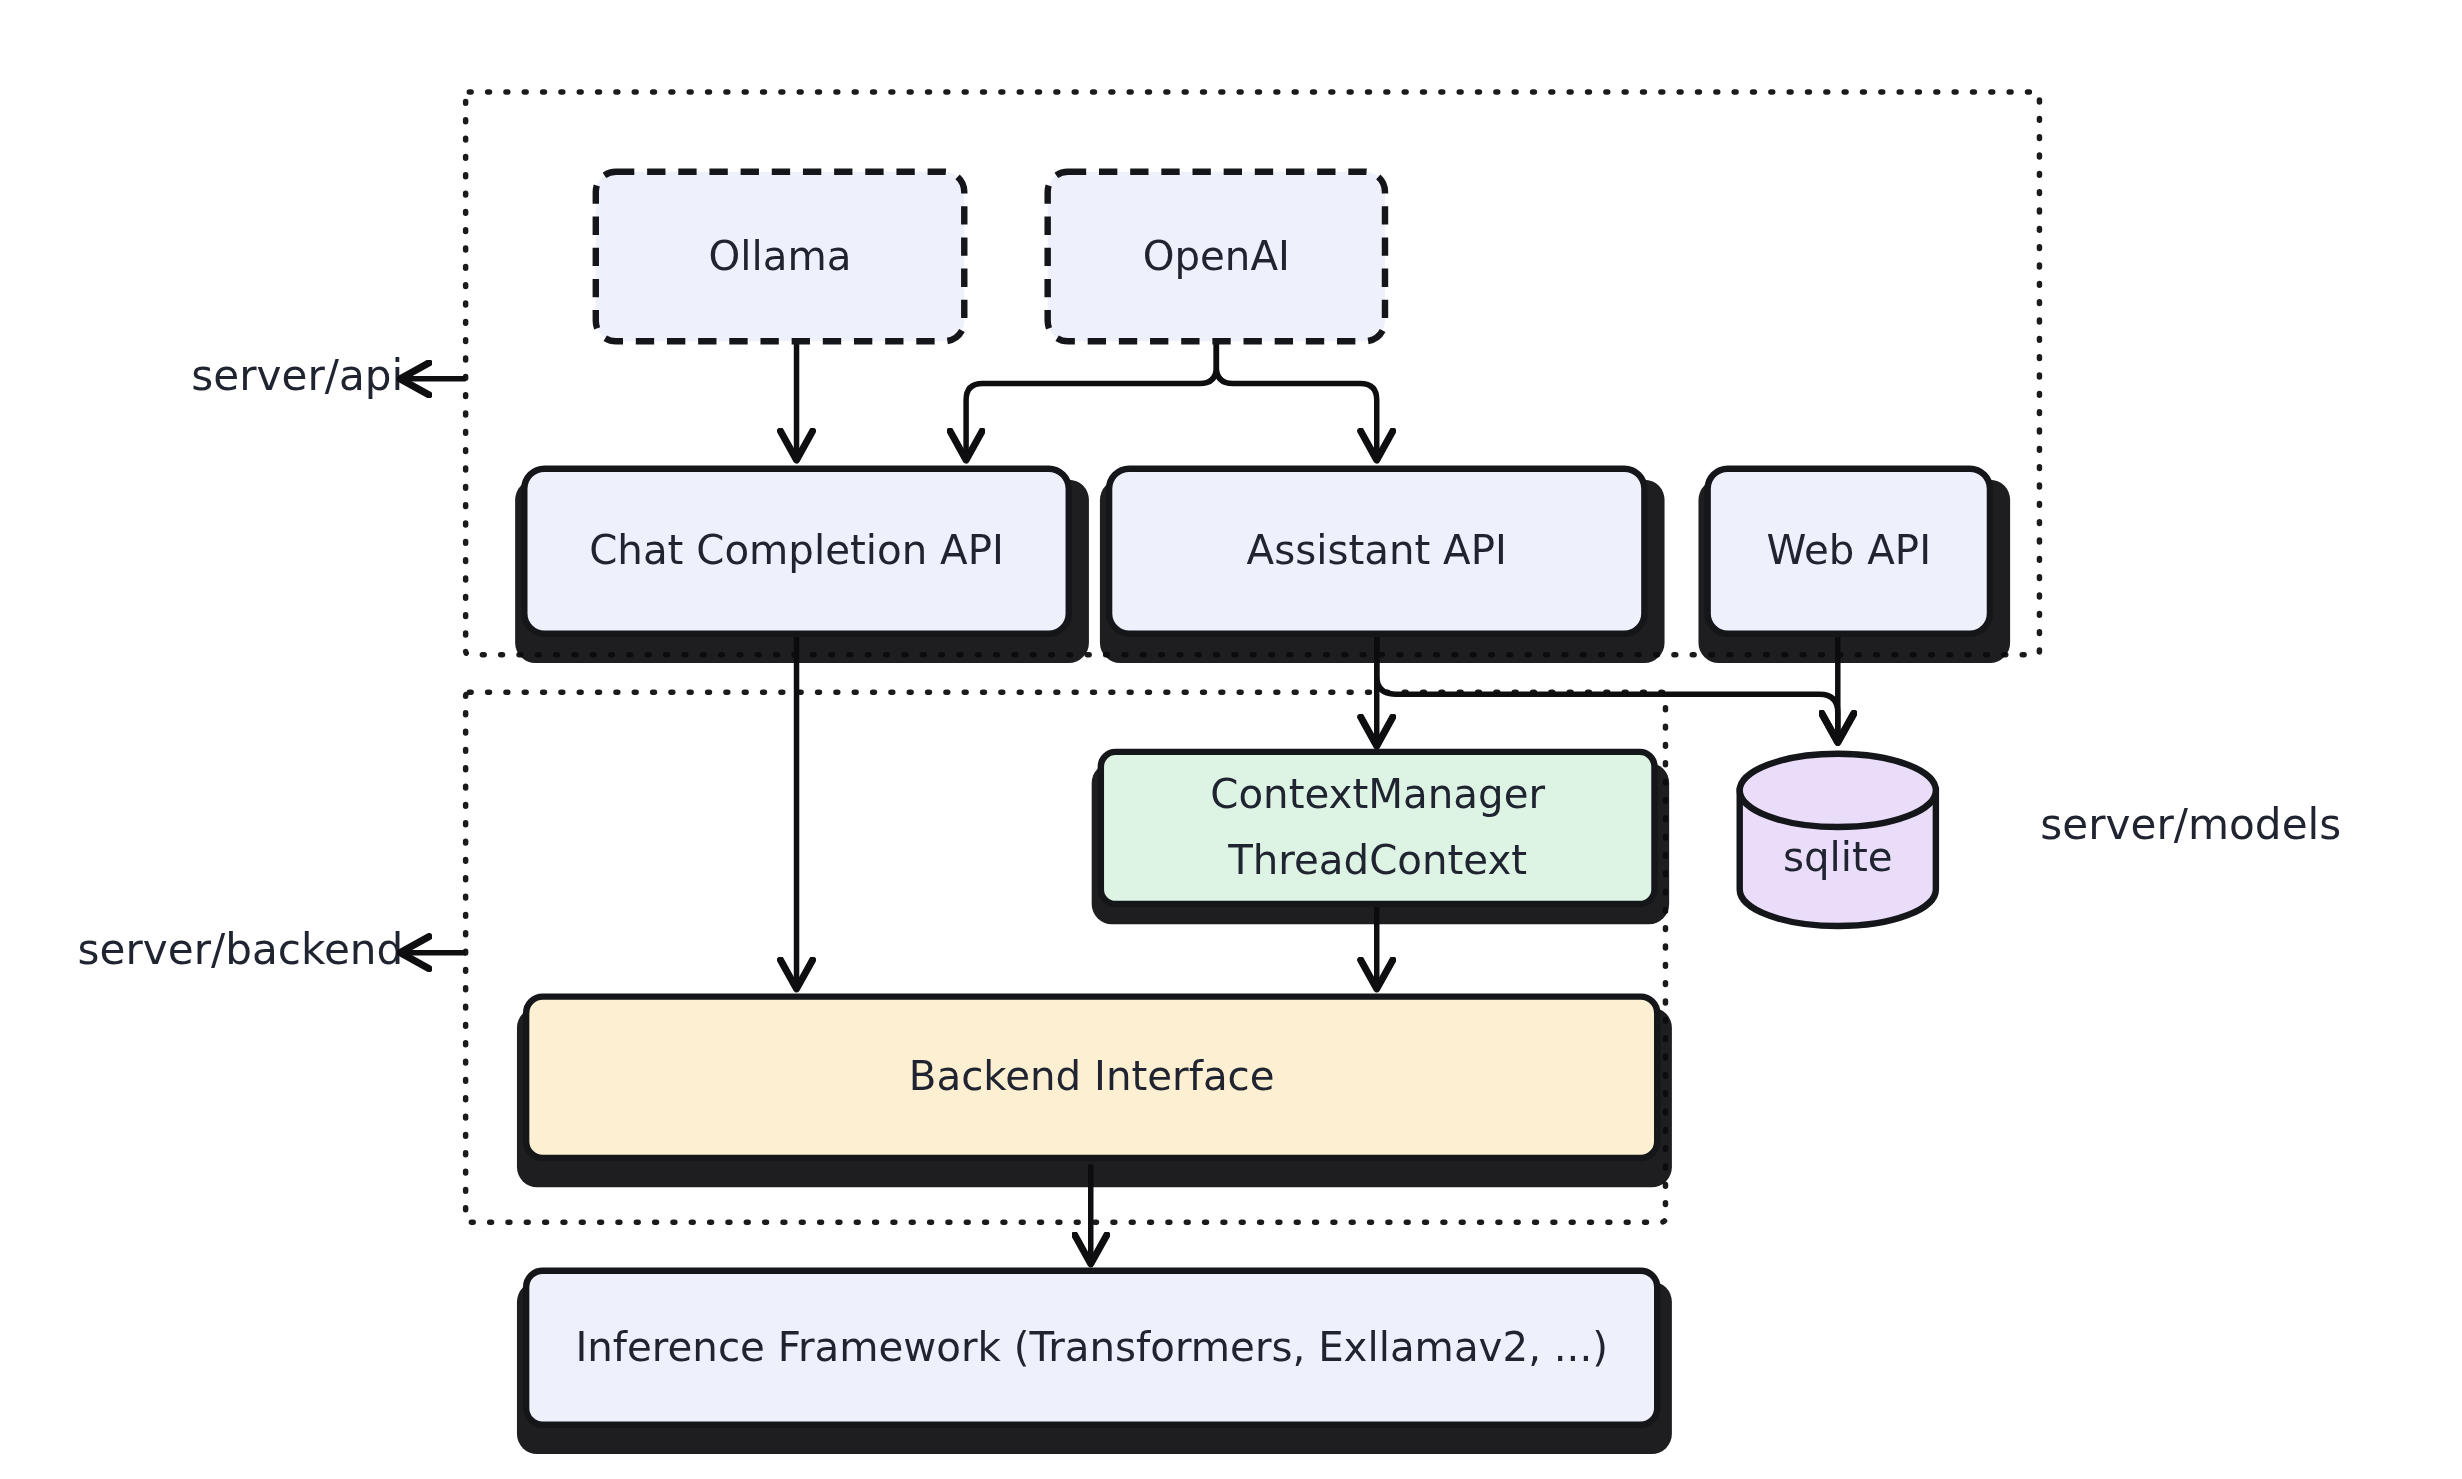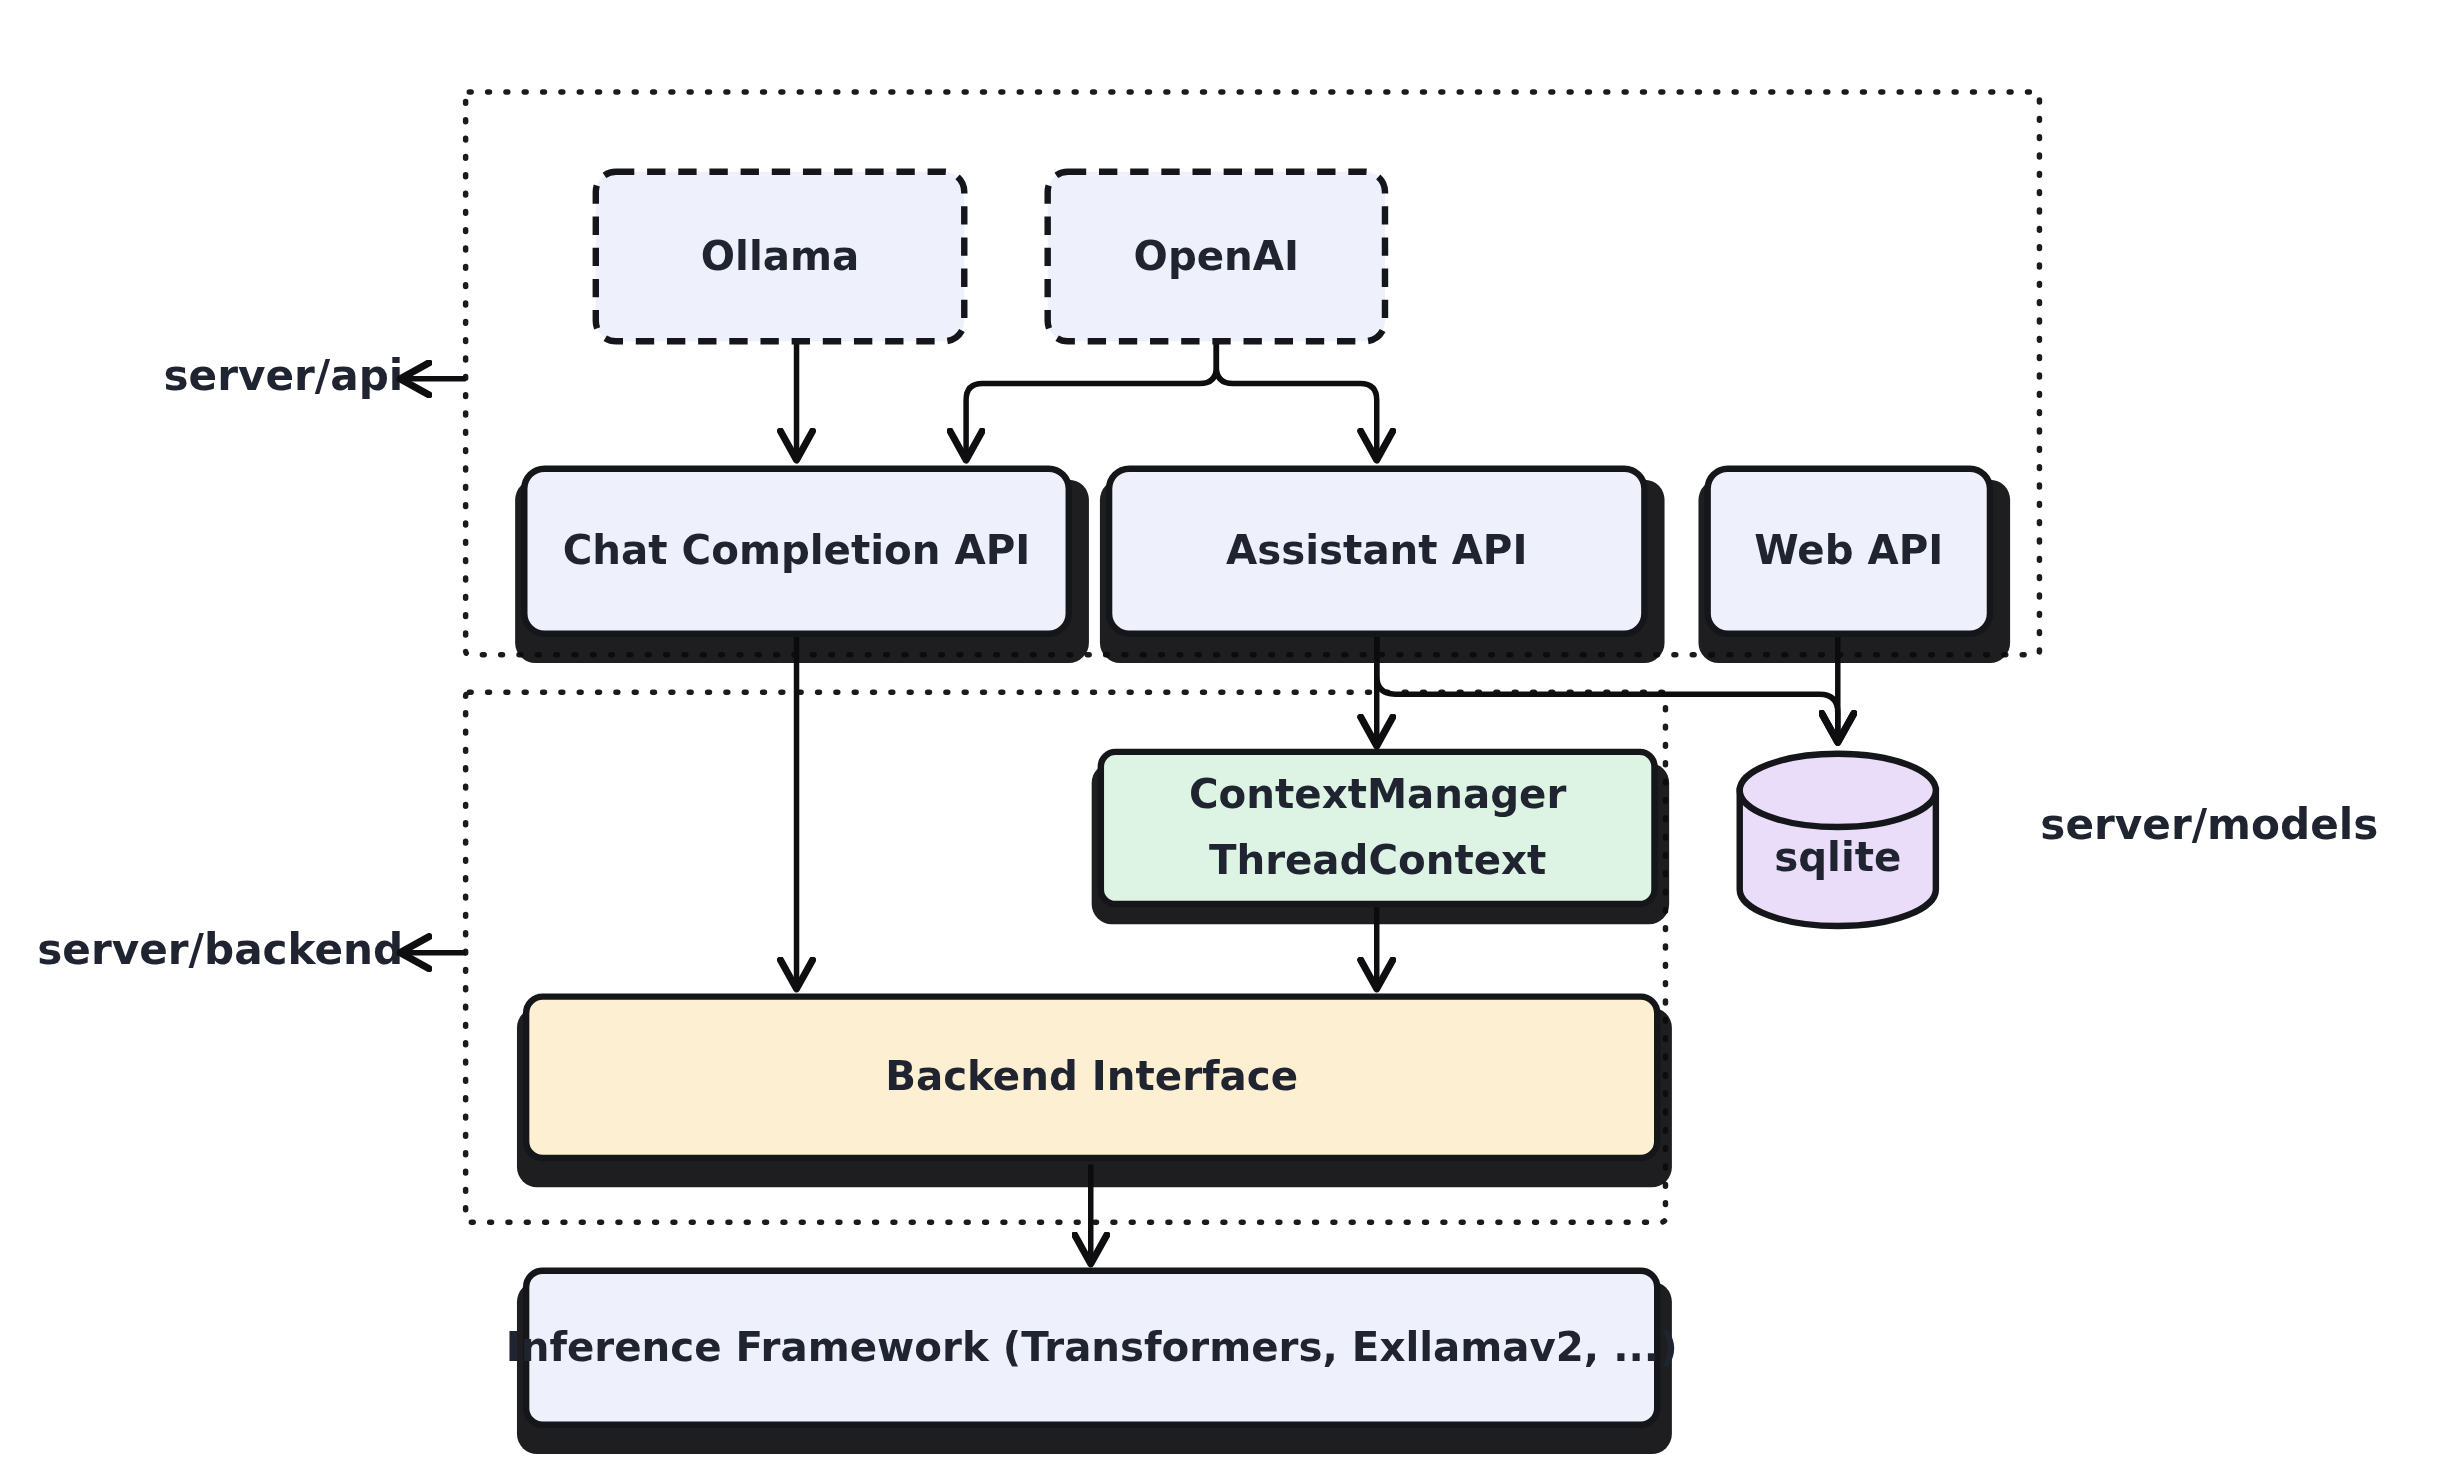--- a/index.html
+++ b/index.html
@@ -10,21 +10,20 @@
   body {
     width: 2462px;
     height: 1480px;
     font-family: "DejaVu Sans", "Liberation Sans", sans-serif;
     overflow: hidden;
   }
   #diagram-root {
     position: relative;
     width: 2462px;
     height: 1062px;
-    font-weight: bold;
   }
   svg#diagram-svg {
     display: block;
     width: 2462px;
     height: 1480px;
   }
   .node-text {
     font-family: "DejaVu Sans", "Liberation Sans", sans-serif;
     font-size: 44px;
     fill: #1f2430;

